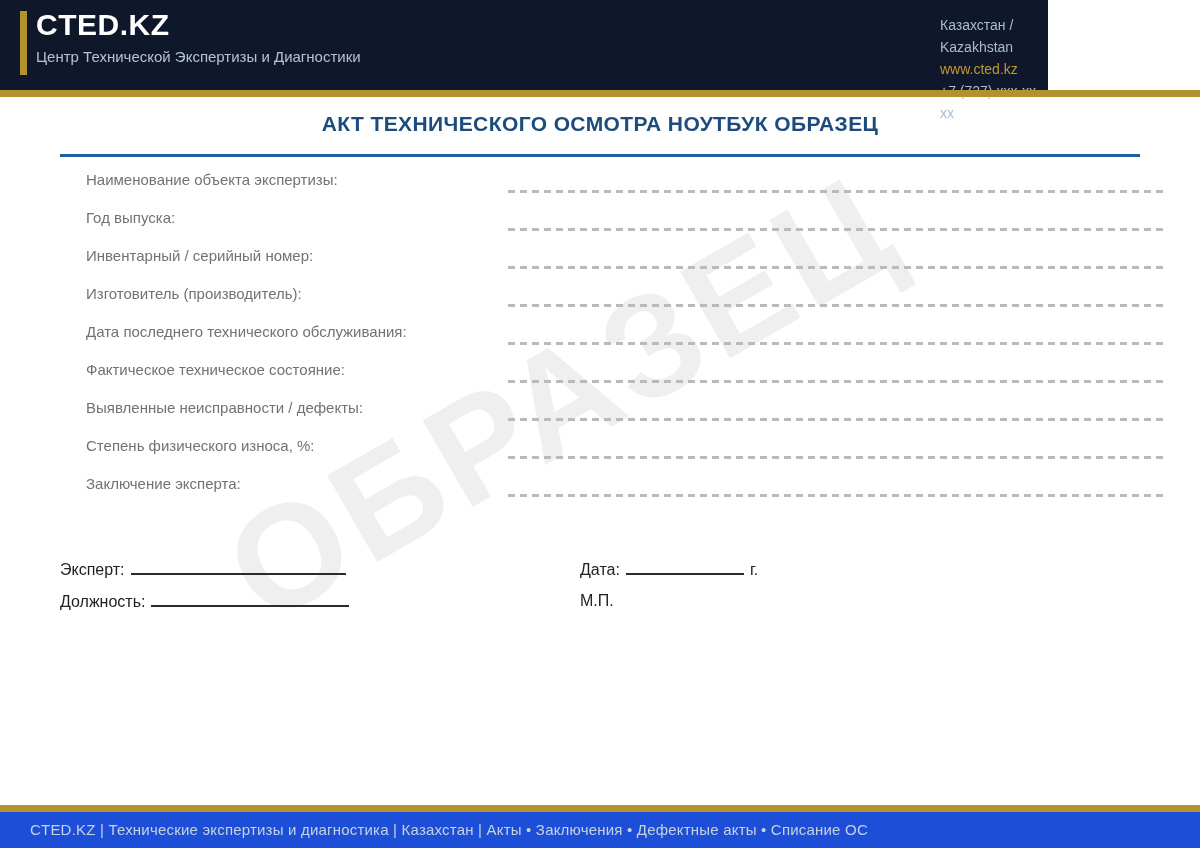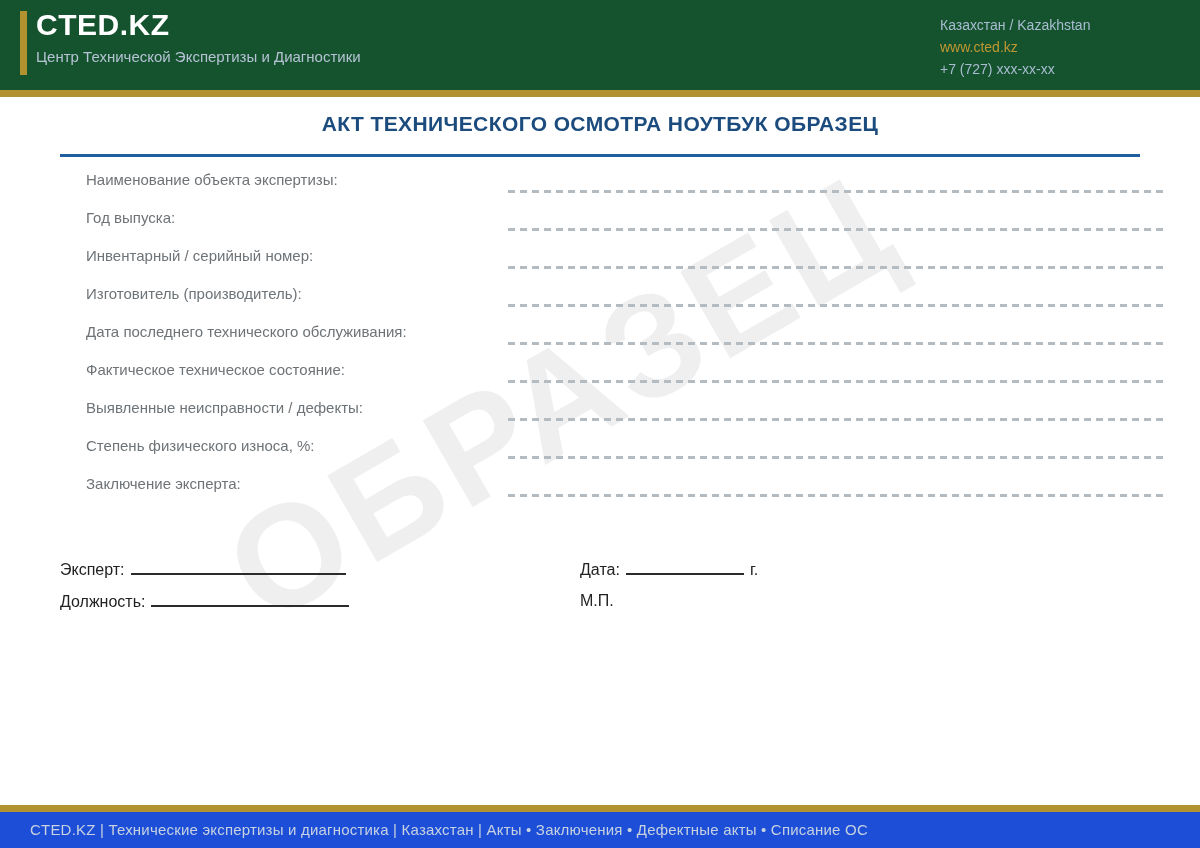--- a/index.html
+++ b/index.html
@@ -2,21 +2,21 @@
 <html><head>
 <meta charset="utf-8">
 <style>
   * { margin:0; padding:0; box-sizing:border-box; }
   html,body { width:1200px; height:848px; }
   body { font-family:"Liberation Sans", sans-serif; background:#ffffff; }
 
   .page { position:relative; width:1200px; height:848px; background:#ffffff; overflow:hidden; }
 
   
-  .site-header { position:absolute; left:0; top:0; width:1200px; height:90px; background:#14532d; z-index:2;padding-left:43px; }
+  .site-header { position:absolute; left:0; top:0; width:1048px; height:90px; background:#0f172a; z-index:2;padding-left:43px; }
   .gold-stripe-top { position:absolute; left:0; top:90px; width:1200px; height:7px; background:#b2922f; z-index:2; }
   .brand-accent { position:absolute; left:20px; top:11px; width:7px; height:64px; background:#b2922f; }
   .logo { position:absolute; left:36px; top:8px; font-size:30px; font-weight:bold; color:#ffffff; letter-spacing:0.5px; }
   .tagline { position:absolute; left:36px; top:48px; font-size:15px; color:#b5c3d5;text-align:right; }
   .contact { position:absolute; left:940px; top:14px; font-size:14px; line-height:22px; color:#a9bcd2; }
   .contact .site-link { color:#c09733; text-decoration:none; display:block; cursor:pointer; }
 
   
   .watermark {
     position:absolute; left:562px; top:398px;

